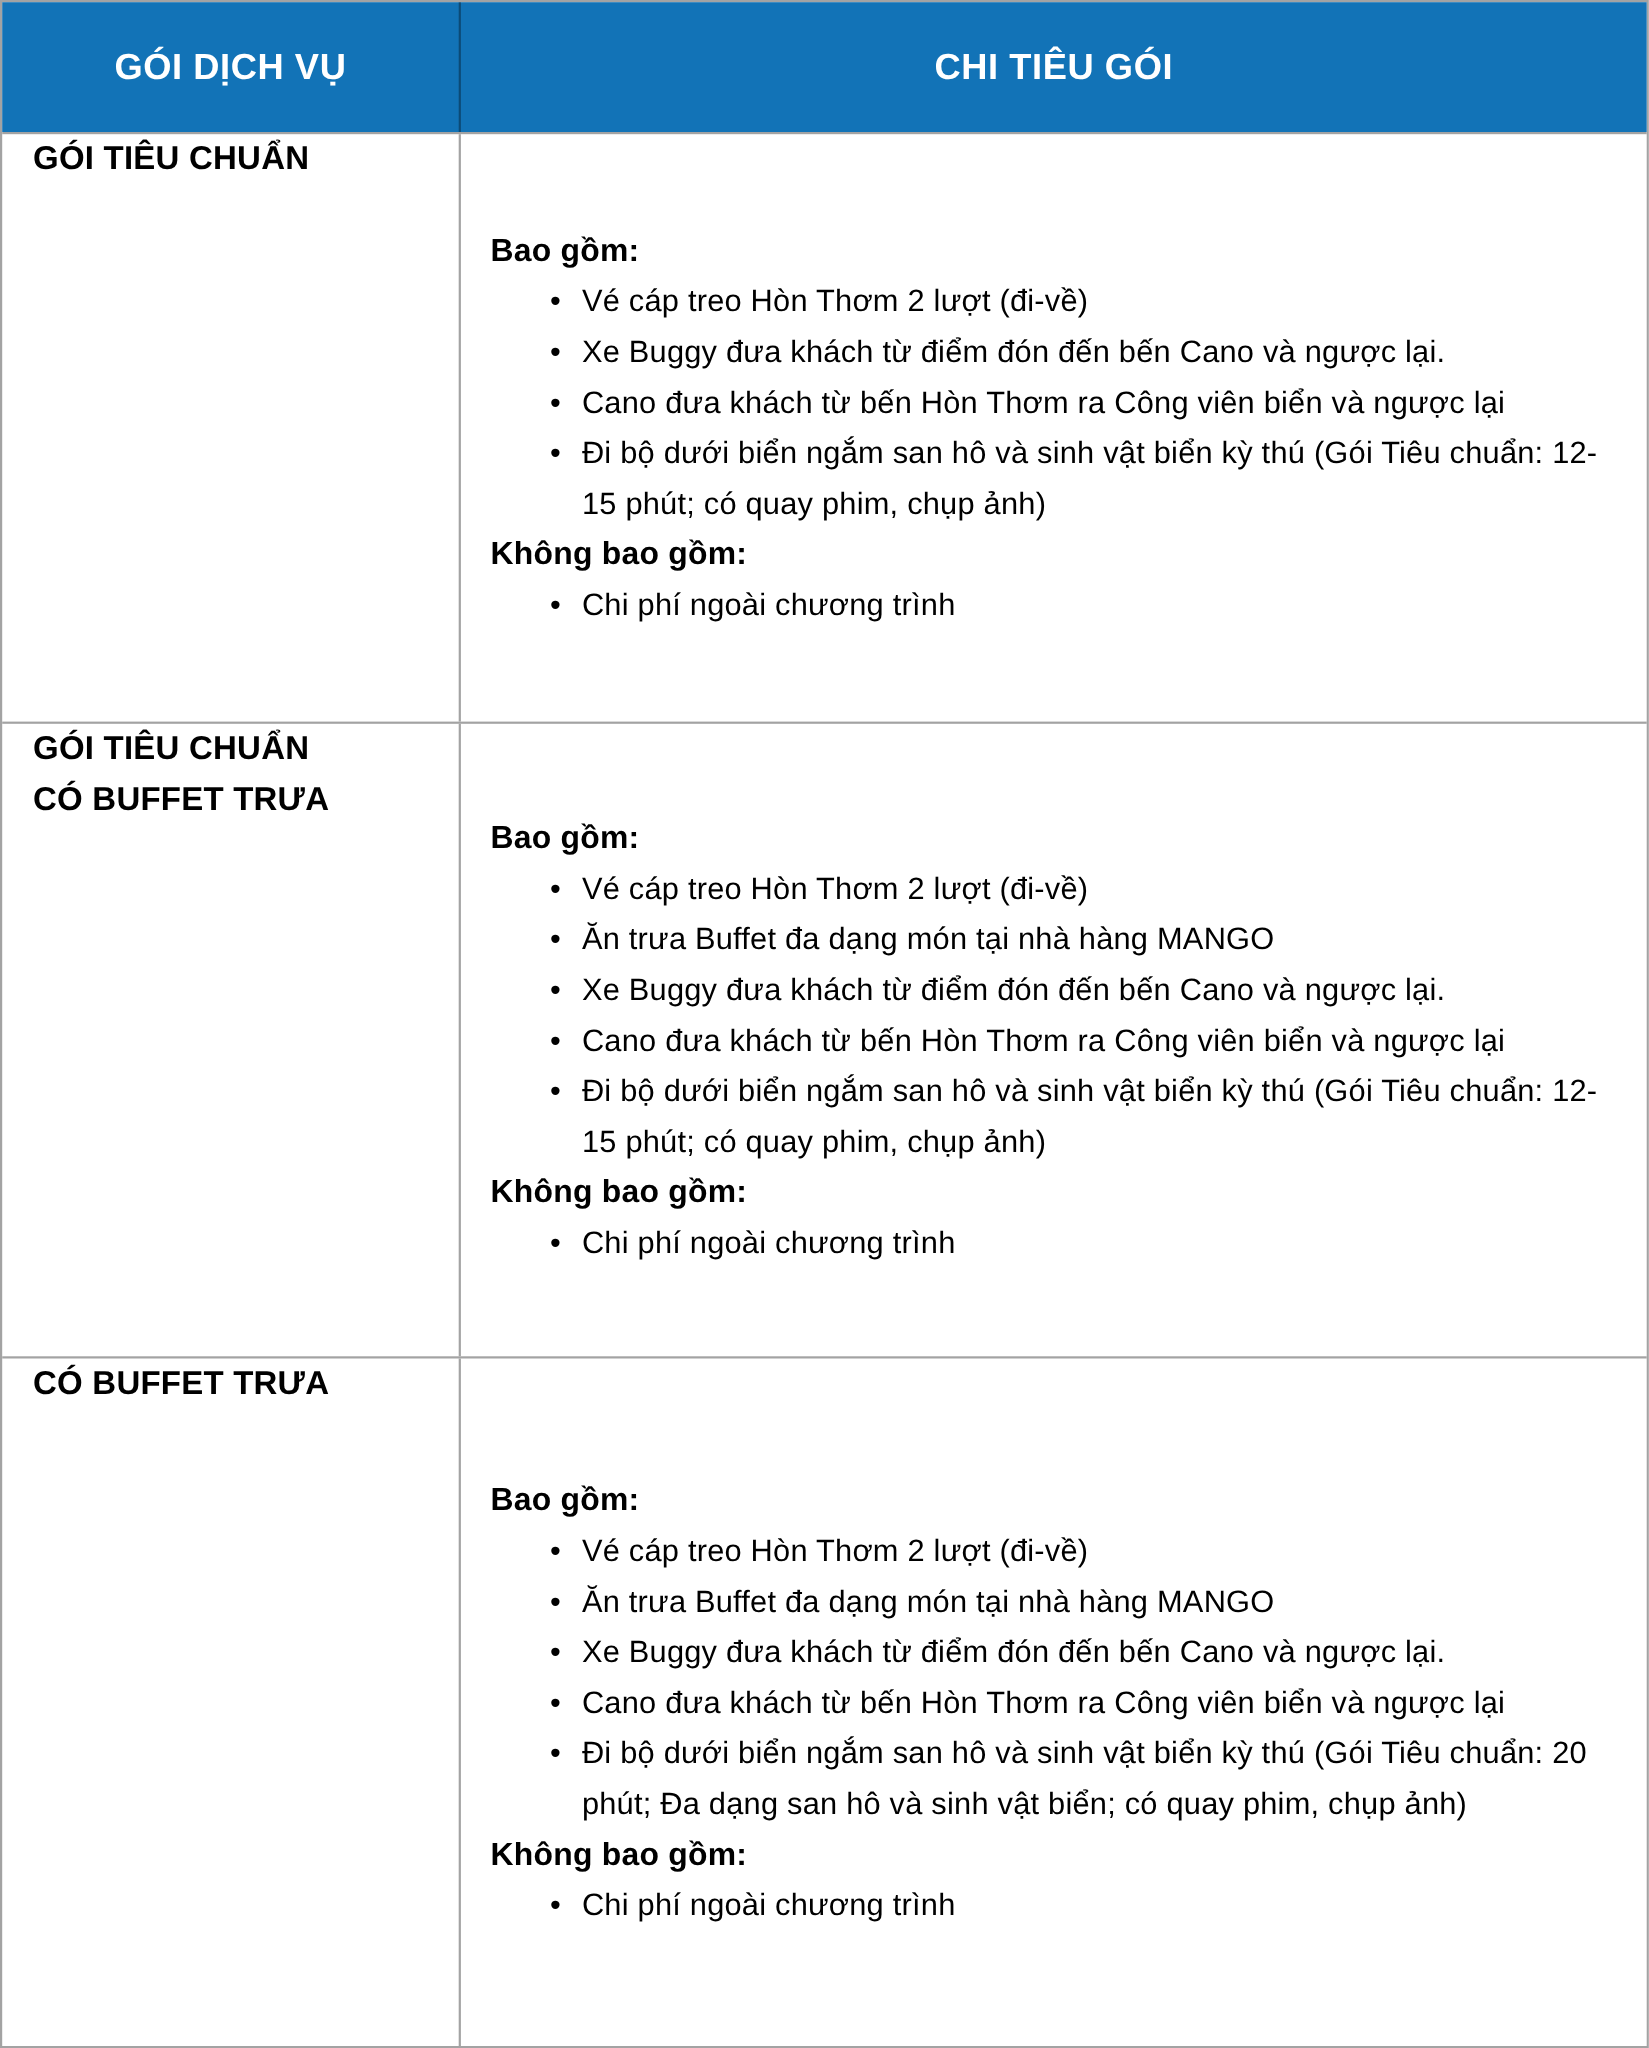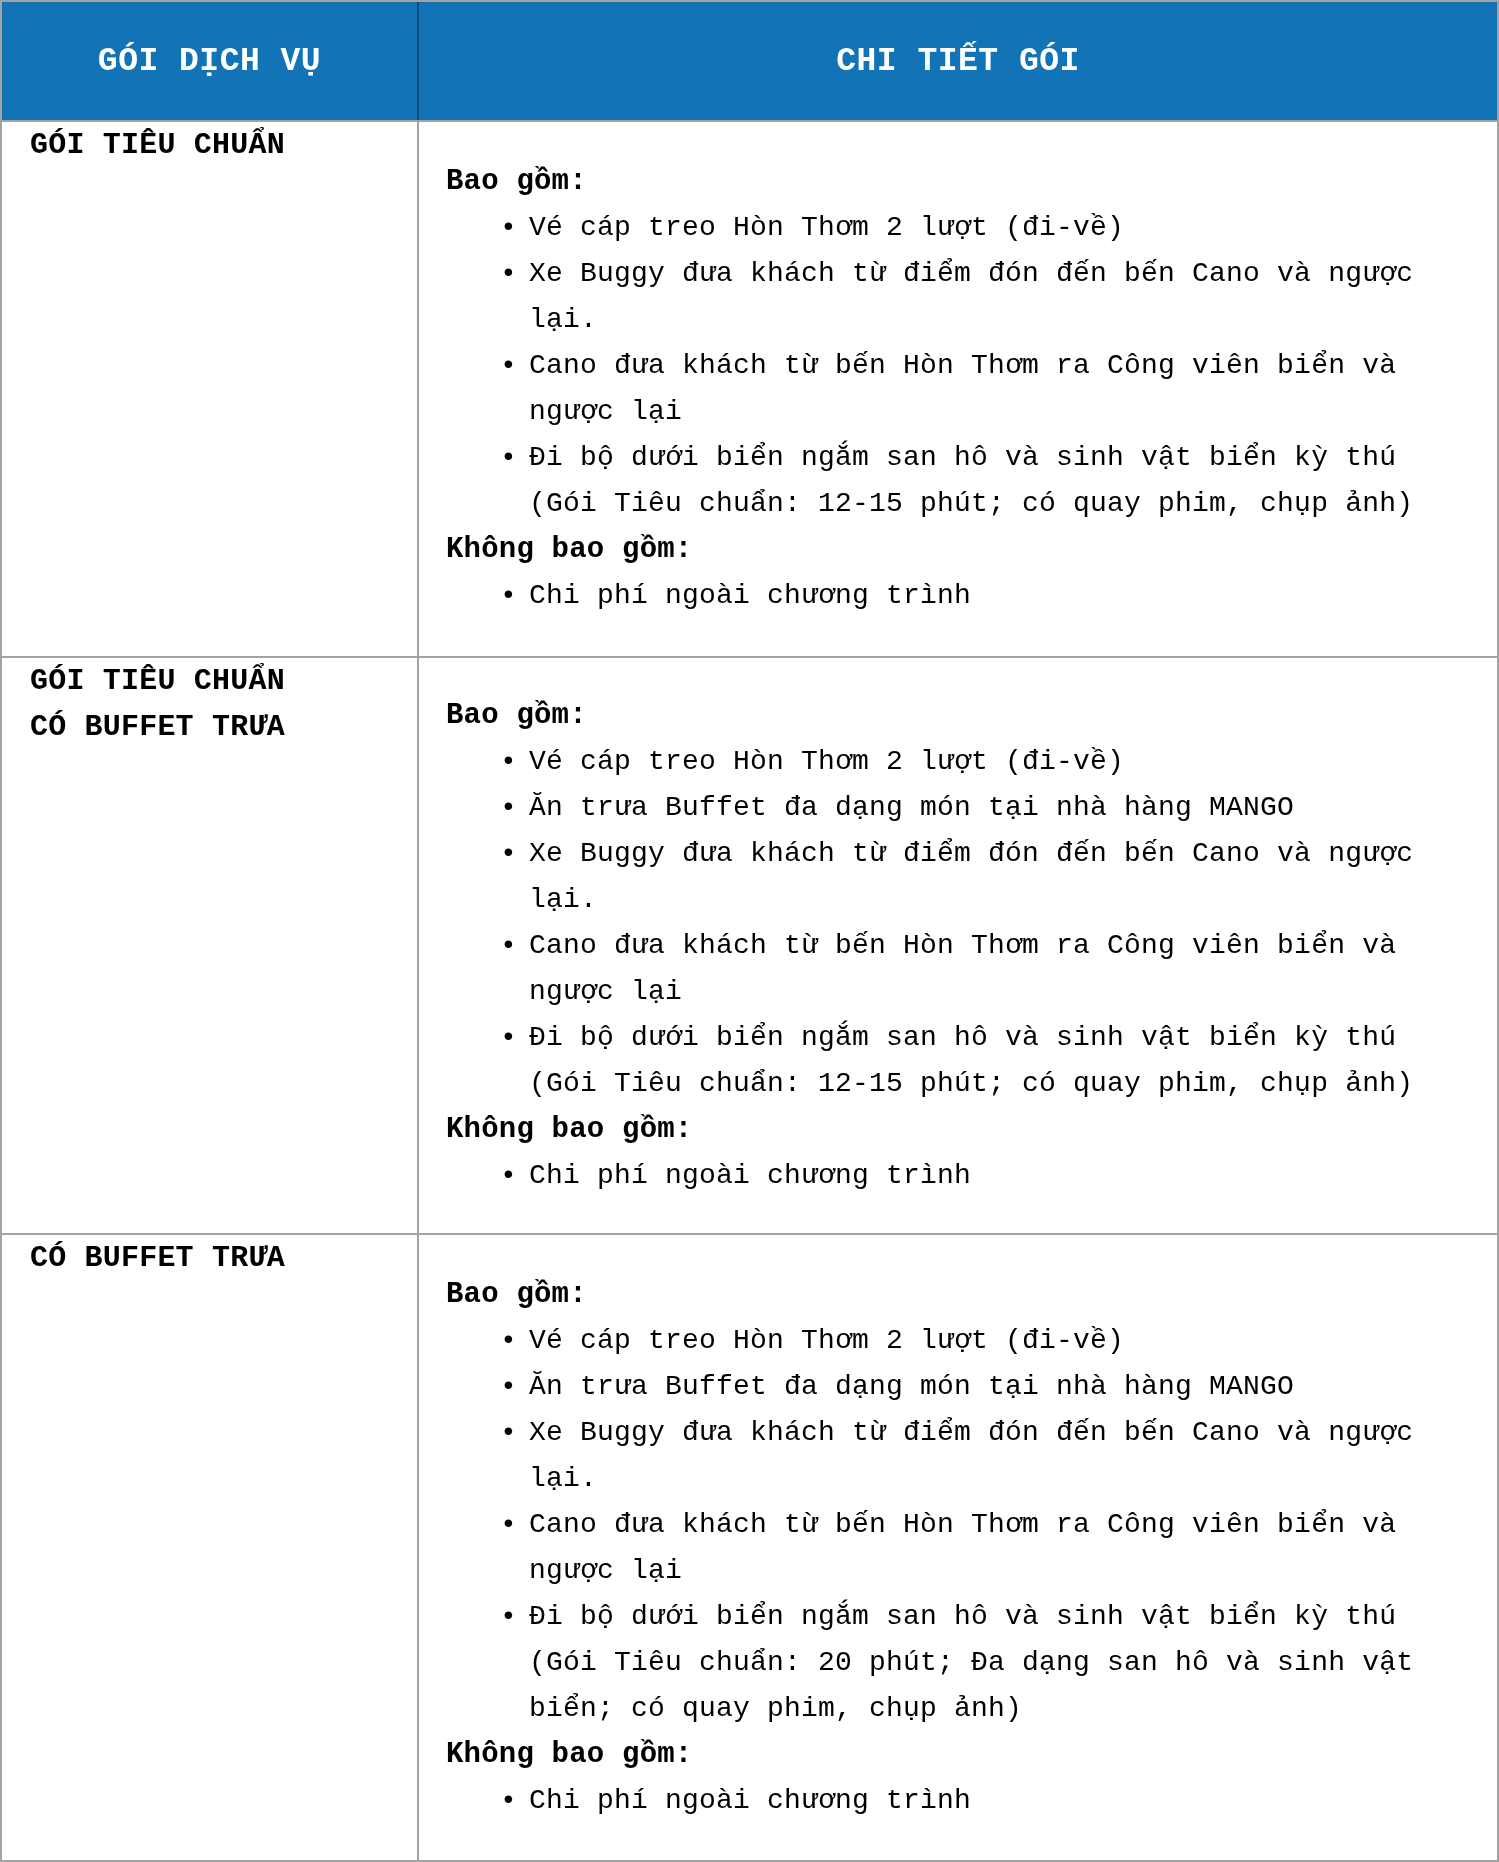--- a/index.html
+++ b/index.html
@@ -6,21 +6,20 @@
     margin: 0;
     padding: 0;
     background: #ffffff;
     font-family: "Liberation Sans", "DejaVu Sans", sans-serif;
     color: #000000;
   }
   .page {
     width: 1499px;
     height: 1862px;
     box-sizing: border-box;
-    font-family: Liberation Mono, monospace;
   }
   .tbl {
     width: 1499px;
     height: 1862px;
     box-sizing: border-box;
     border: 2px solid #a3a3a3;
     display: flex;
     flex-direction: column;
     background: #ffffff;
   }
@@ -98,21 +97,21 @@
   }
 </style>
 </head>
 <body>
 
 <div class="page">
   <div class="tbl">
 
     <div class="thead">
       <div class="th col-package">GÓI DỊCH VỤ</div>
-      <div class="th col-detail">CHI TIẾT GÓI</div>
+      <div class="th col-detail">CHI TIÊU GÓI</div>
     </div>
 
     <div class="trow row-1">
       <div class="td td-package">
         <div class="pkg-line">GÓI TIÊU CHUẨN</div>
       </div>
       <div class="td td-detail">
         <div class="sec-heading">Bao gồm:</div>
         <ul class="items">
           <li>Vé cáp treo Hòn Thơm 2 lượt (đi-về)</li>

